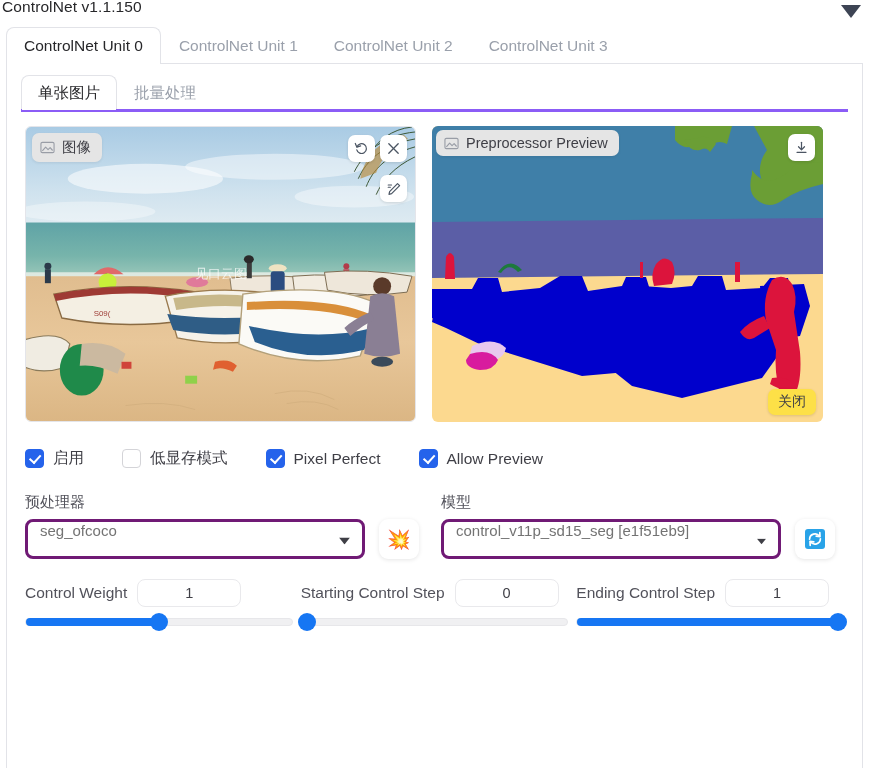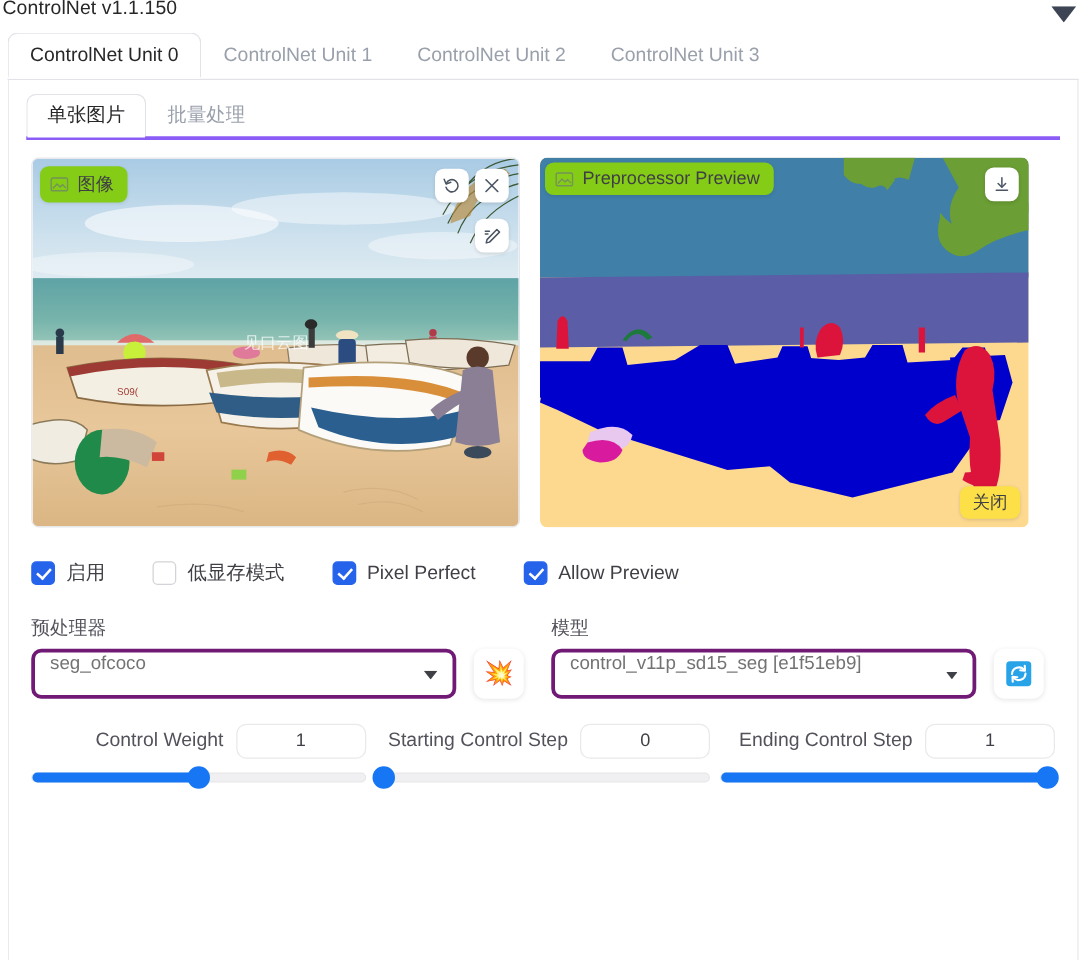--- a/index.html
+++ b/index.html
@@ -40,21 +40,21 @@
   }
   .collapse-toggle svg { display:block; }
 
   
   .unit-tabs {
     position: relative;
     margin: 0 6px;
     height: 38px;
     border-bottom: 1px solid #e2e3e8;
     display: flex;
-    align-items: flex-start;
+    align-items: center;
     gap: 0;
   }
   .unit-tab {
     font-size: 15.5px;
     color: #9aa0ab;
     padding: 9px 17px 8px 17px;
     cursor: pointer;
     border: 1px solid transparent;
     border-bottom: none;
     border-radius: 8px 8px 0 0;
@@ -129,21 +129,21 @@
     border-radius: 6px;
     overflow: hidden;
     background: #fff;
   }
   .img-box.with-border { border: 1px solid #e4e5ea; }
   .img-canvas { position: absolute; inset: 0; }
 
   .corner-label {
     position: absolute;
     left: 6px; top: 6px;
-    background: #84cc16;
+    background: #e5e5e5;
     border-radius: 7px;
     padding: 5px 11px 5px 8px;
     display: flex; align-items: center; gap: 7px;
     font-size: 14.5px;
     color: #3f3f46;
     box-shadow: 0 1px 3px rgba(0,0,0,.08);
     z-index: 5;
     white-space: nowrap;
   }
   .corner-label .pic-ico { opacity: .62; display:block; }
@@ -281,21 +281,20 @@
   .slider-row {
     display: flex;
     padding: 20px 4px 0 4px;
     gap: 0;
   }
   .slider-cell { display: flex; flex-direction: column; }
   .slider-head {
     display: flex; align-items: center;
     gap: 10px;
     margin-bottom: 11px;
-    justify-content: flex-end;
   }
   .slider-name { font-size: 15.5px; color: #52525b; white-space: nowrap; }
   .num-box {
     border: 1px solid #e9e9ec;
     border-radius: 8px;
     height: 28px;
     min-width: 104px;
     display: flex; align-items: center; justify-content: center;
     font-size: 14.5px;
     color: #3f3f46;

